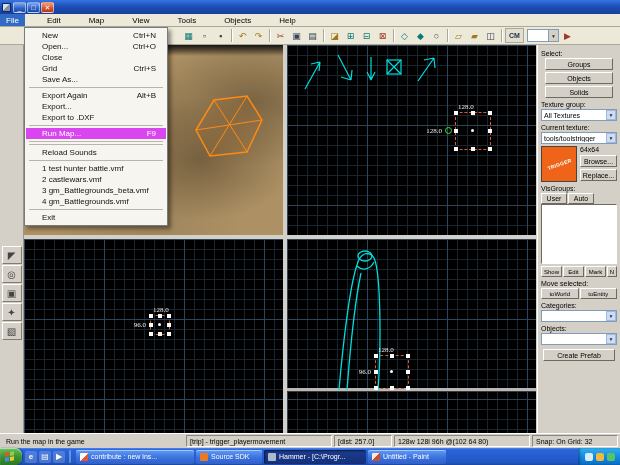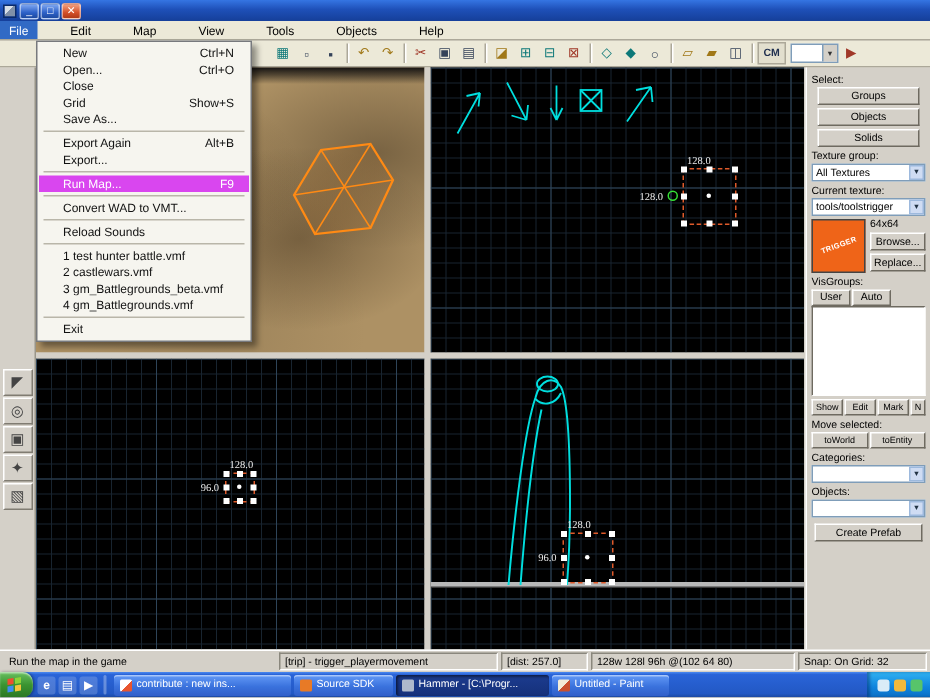--- a/index.html
+++ b/index.html
@@ -362,45 +362,45 @@
     <div class="mi">
         <span class="lab">Open...</span>
         <span class="sc">Ctrl+O</span>
       </div>
     <div class="mi">
         <span class="lab">Close</span>
         <span class="sc"></span>
       </div>
     <div class="mi">
         <span class="lab">Grid</span>
-        <span class="sc">Show+S</span>
+        <span class="sc">Ctrl+S</span>
       </div>
     <div class="mi">
         <span class="lab">Save As...</span>
         <span class="sc"></span>
       </div>
     <div class="msep"></div>
     <div class="mi">
         <span class="lab">Export Again</span>
         <span class="sc">Alt+B</span>
       </div>
     <div class="mi">
         <span class="lab">Export...</span>
+        <span class="sc"></span>
+      </div>
+    <div class="mi">
+        <span class="lab">Export to .DXF</span>
         <span class="sc"></span>
       </div>
     <div class="msep"></div>
     <div class="mi hl">
         <span class="lab">Run Map...</span>
         <span class="sc">F9</span>
       </div>
     <div class="msep"></div>
-    <div class="mi">
-        <span class="lab">Convert WAD to VMT...</span>
-        <span class="sc"></span>
-      </div>
     <div class="msep"></div>
     <div class="mi">
         <span class="lab">Reload Sounds</span>
         <span class="sc"></span>
       </div>
     <div class="msep"></div>
     <div class="mi">
         <span class="lab">1 test hunter battle.vmf</span>
         <span class="sc"></span>
       </div>

